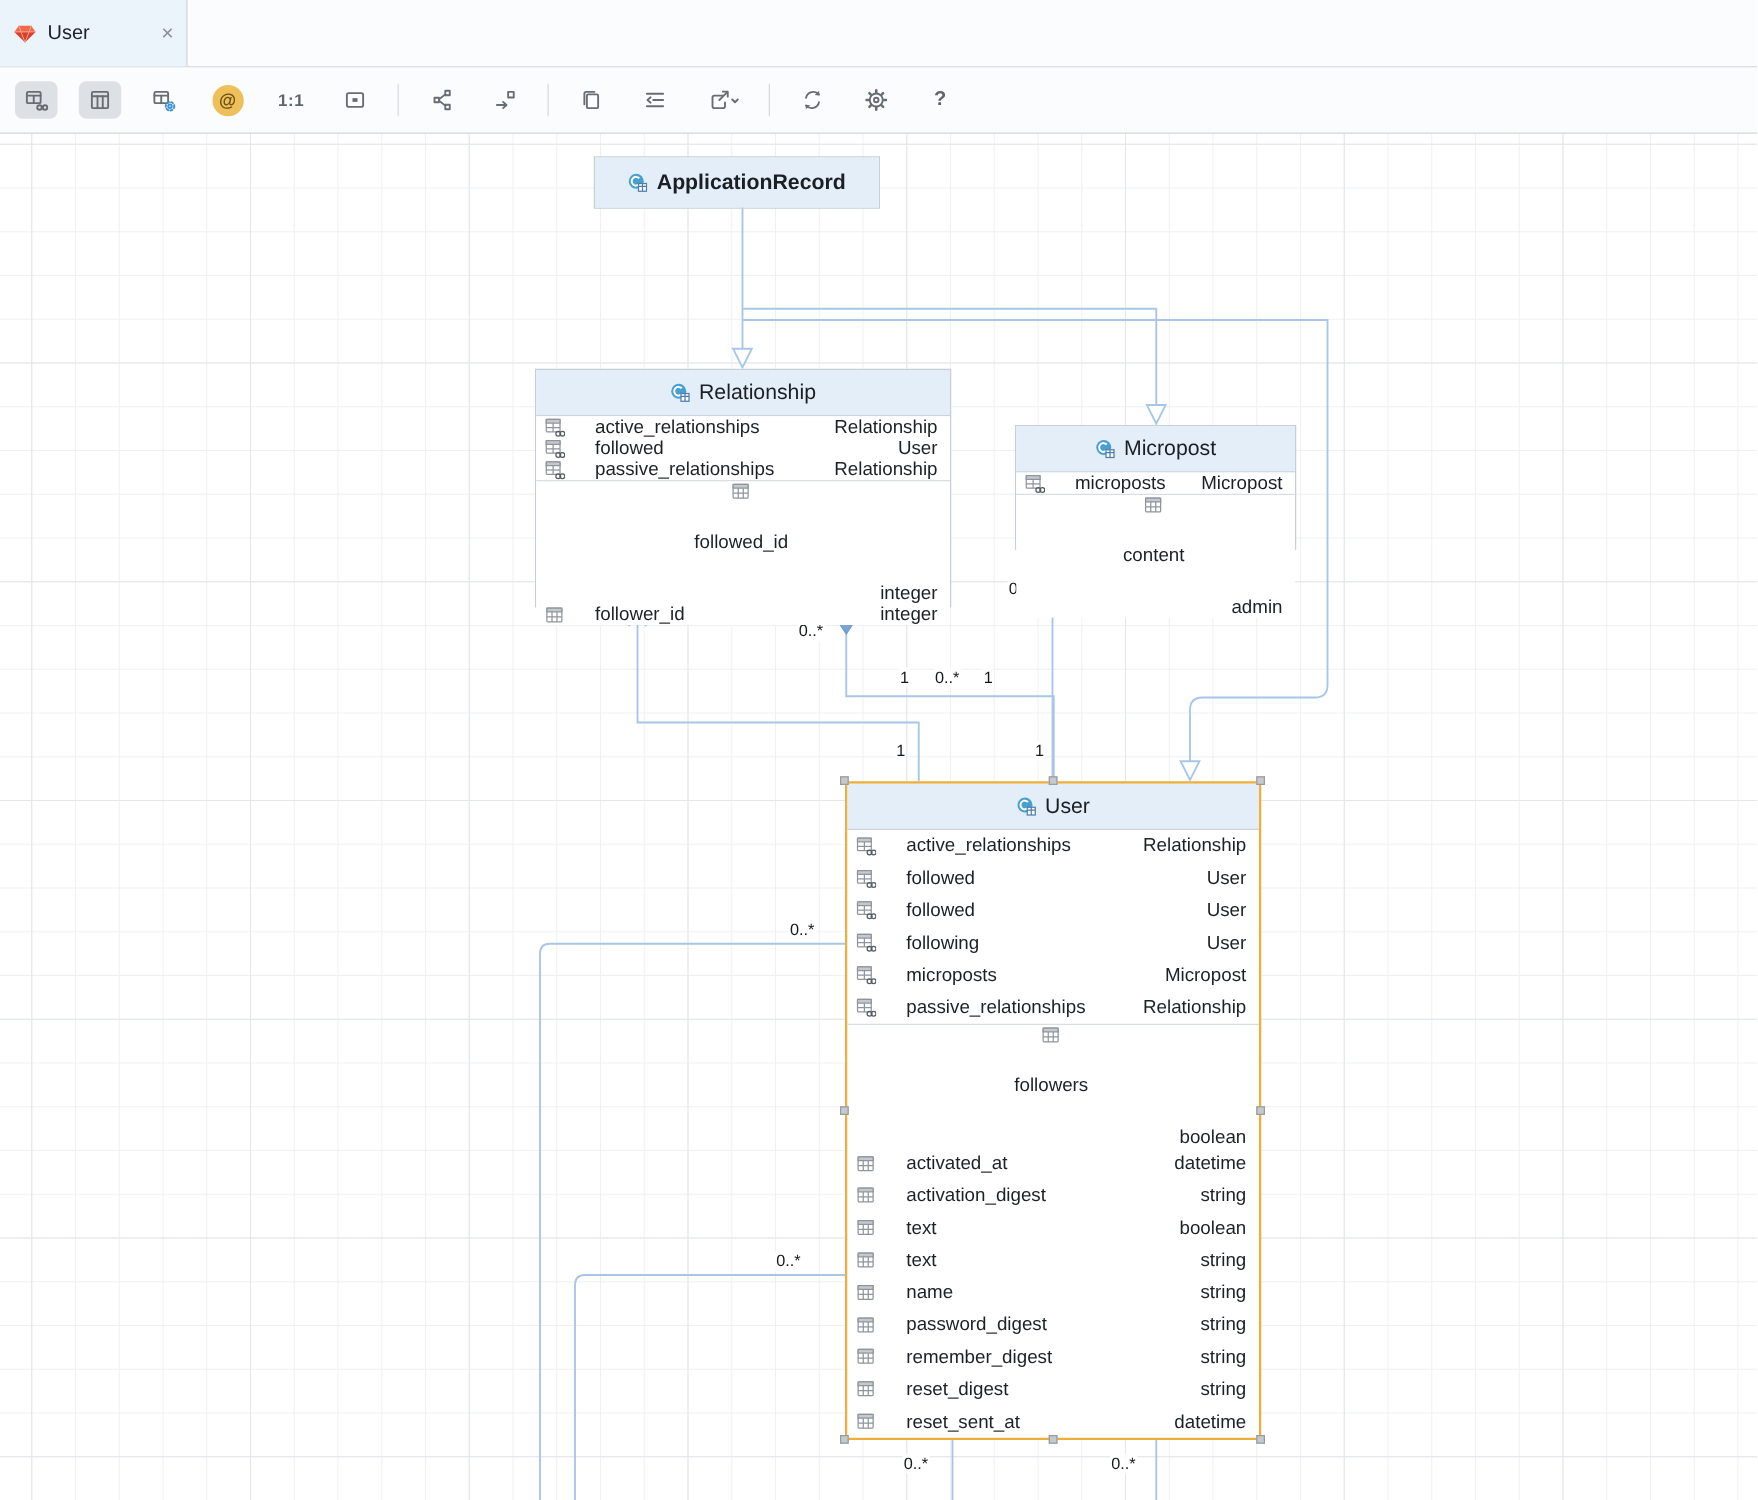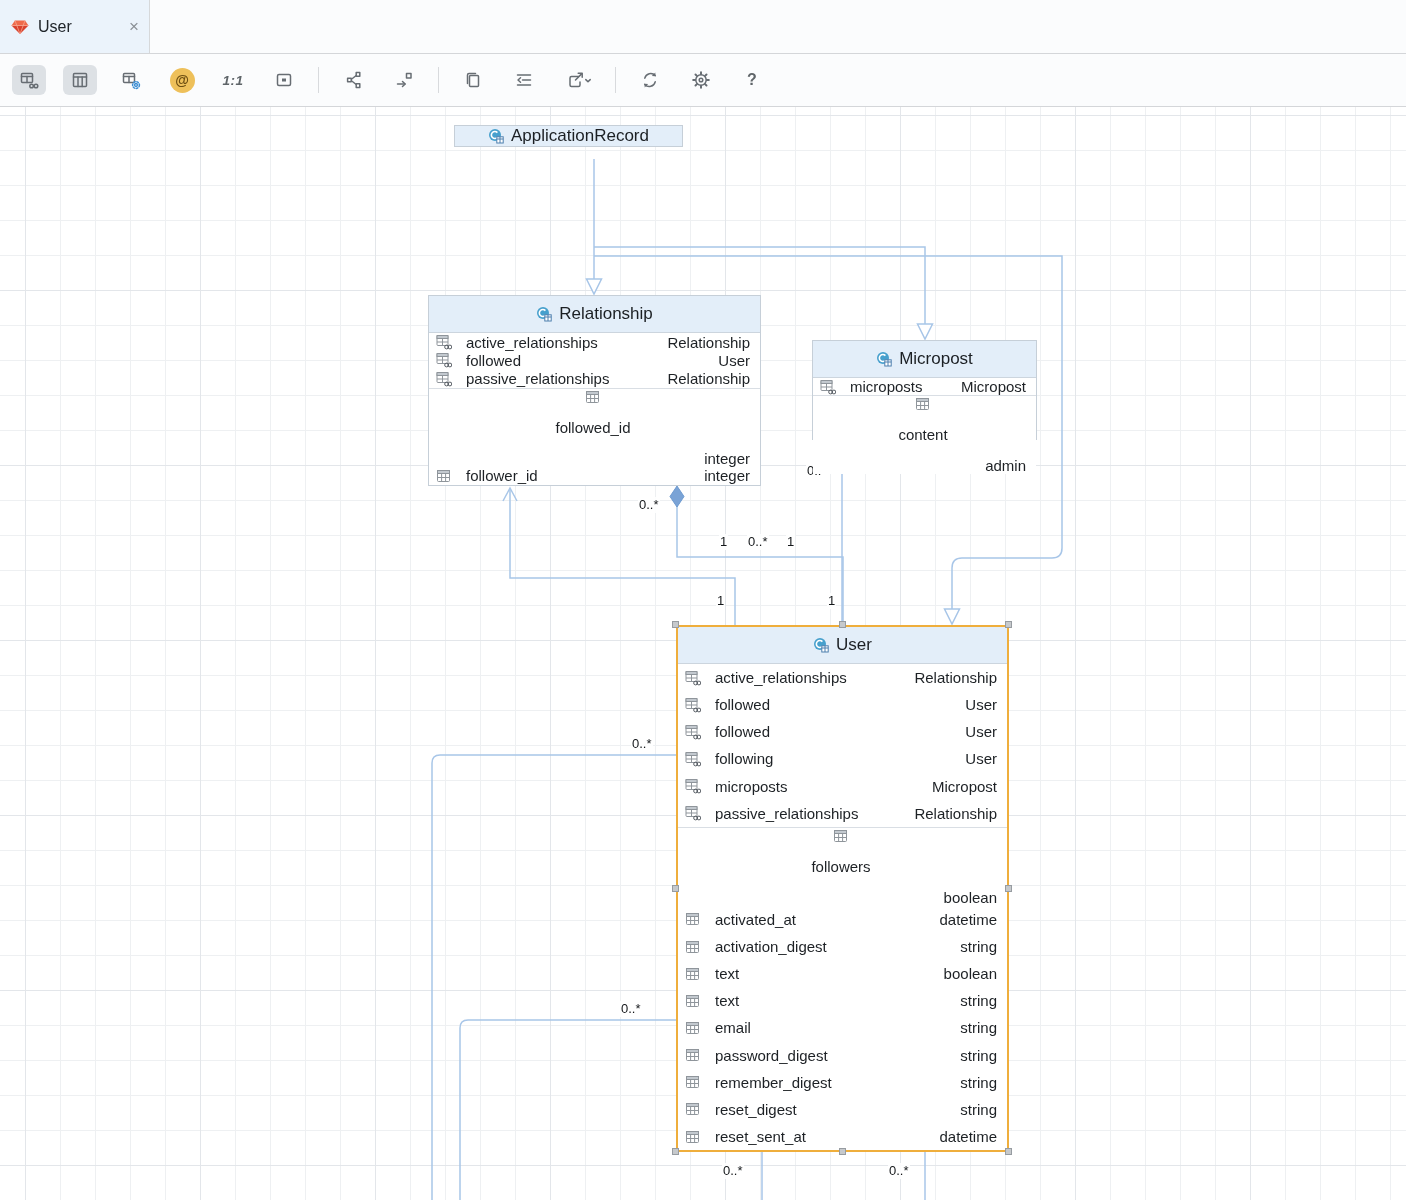--- a/index.html
+++ b/index.html
@@ -17,21 +17,21 @@
 
   
   .toolbar{position:absolute;top:54px;left:0;right:0;height:52px;background:#fbfcfd;
            border-bottom:1px solid #d4d6d9;display:flex;align-items:center;
            padding:0 12px;gap:17px;z-index:10;}
   .tbtn{min-width:34px;height:30px;display:flex;align-items:center;justify-content:center;
         border-radius:6px;color:#63696e;cursor:pointer;}
   .tbtn.pressed{background:#dde1e5;}
   .tbtn svg{stroke:#676d73;fill:none;stroke-width:1.5;stroke-linecap:round;stroke-linejoin:round;}
   .tsep{width:1px;height:26px;background:#d8dadd;}
-  .txt-ic{font-size:13.5px;font-weight:700;color:#5f6569;letter-spacing:.5px;font-style:italic;}
+  .txt-ic{font-size:13.5px;font-weight:700;color:#5f6569;letter-spacing:.5px;}
   .at-badge{width:25px;height:25px;border-radius:50%;background:#eec05a;color:#6d4e12;
             font-weight:700;font-size:14px;display:flex;align-items:center;justify-content:center;}
   .help-ic{font-size:16px;font-weight:700;color:#5f6569;}
 
   
   .canvas{position:absolute;left:0;top:107px;width:1406px;height:1093px;z-index:1;
     background-color:#fff;
     background-image:
       linear-gradient(to right,#e3e6ea 1px,transparent 1px),
       linear-gradient(to bottom,#e3e6ea 1px,transparent 1px),
@@ -51,27 +51,27 @@
 
   
   .entity{position:absolute;box-sizing:border-box;background:#fff;border:1px solid #c6cfd8;
           display:flex;flex-direction:column;z-index:4;}
   .entity.selected{border:2px solid #efae3c;}
   .entity-header{flex:0 0 36px;height:36px;background:#e3eef9;display:flex;align-items:center;
                  justify-content:center;gap:7px;border-bottom:1px solid #ccd5de;
                  font-size:17px;color:#1b1f23;cursor:default;}
   .entity.single .entity-header{flex:1;border-bottom:none;}
   .rows{display:flex;flex-direction:column;flex:1;}
-  .row{flex:1;display:flex;align-items:center;padding:0 10px 0 7px;gap:14px;
+  .row{flex:1;display:flex;align-items:center;padding:0 10px 0 7px;gap:24px;
        font-size:15px;color:#1d2125;background:#fff;}
   .row .rtype{margin-left:auto;}
   .row.cols-start{border-top:1px solid #d9dee4;flex-direction:column;}
   .ricon{flex:0 0 16px;}
 
-  .e-app{left:454px;top:125px;width:229px;height:22px;}
+  .e-app{left:475px;top:125px;width:229px;height:42px;font-weight:bold;}
   .e-rel{left:428px;top:295px;width:333px;height:191px;}
   .e-micro{left:812px;top:340px;width:225px;height:100px;}
   .e-user{left:676px;top:625px;width:333px;height:527px;}
 
   .handle{position:absolute;width:7px;height:7px;background:#c6c9cc;border:1px solid #979ca1;
           box-sizing:border-box;z-index:6;}
 </style>
 </head>
 <body>
 
@@ -443,21 +443,21 @@
         <svg class="ricon" width="16" height="16">
             <use href="#i-col"></use>
           </svg>
         <span class="rname">text</span>
         <span class="rtype">string</span>
       </div>
       <div class="row">
         <svg class="ricon" width="16" height="16">
             <use href="#i-col"></use>
           </svg>
-        <span class="rname">email</span>
+        <span class="rname">name</span>
         <span class="rtype">string</span>
       </div>
       <div class="row">
         <svg class="ricon" width="16" height="16">
             <use href="#i-col"></use>
           </svg>
         <span class="rname">password_digest</span>
         <span class="rtype">string</span>
       </div>
       <div class="row">

